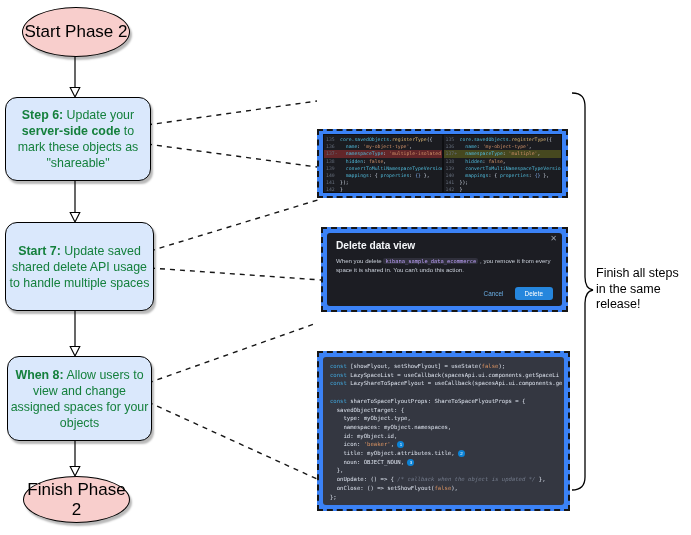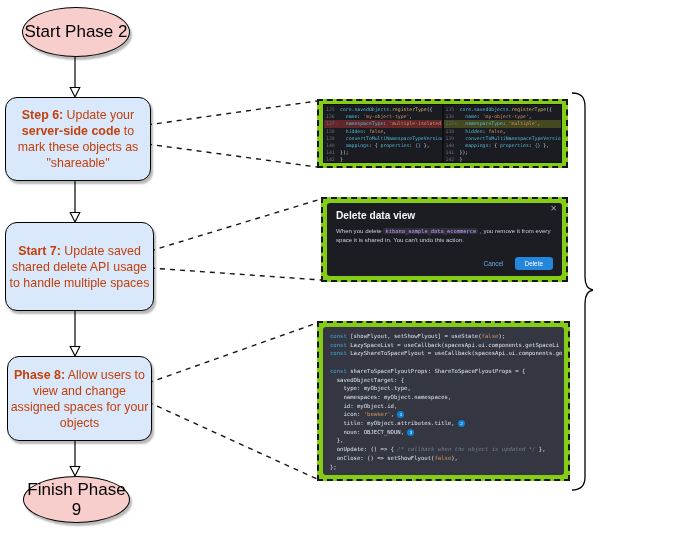--- a/index.html
+++ b/index.html
@@ -6,31 +6,31 @@
   #canvas{position:relative;width:691px;height:535px;background:#fff;
           font-family:"Liberation Sans",sans-serif;overflow:hidden;}
   svg.wires{position:absolute;left:0;top:0;width:691px;height:535px;pointer-events:none;}
 
   
   .ellipse-node{position:absolute;background:#f8cecc;border:1px solid #000;border-radius:50%;
       display:flex;align-items:center;justify-content:center;text-align:center;
       font-size:17px;color:#000;box-shadow:2px 3px 2px rgba(0,0,0,0.28);}
   .step-node{position:absolute;background:#dae8fc;border:1px solid #000;border-radius:12px;
       display:flex;align-items:center;justify-content:center;text-align:center;
-      font-size:12.4px;line-height:16px;color:#c2410c;padding:3px 1px;
+      font-size:12.4px;line-height:16px;color:#15803d;padding:3px 1px;
       box-shadow:2px 3px 2px rgba(0,0,0,0.28);}
   #start-node{left:22px;top:7px;width:106px;height:48px;}
   #finish-node{left:23px;top:476px;width:105px;height:45px;}
   #step6-node{left:5px;top:97px;width:142px;height:76px;}
   #step7-node{left:5px;top:222px;width:145px;height:81px;}
   #step8-node{left:7px;top:356px;width:141px;height:77px;}
 
   
   .shot-frame{position:absolute;border:2px dashed #161616;box-sizing:border-box;
-      display:flex;align-items:center;justify-content:center;background:#84cc16;}
+      display:flex;align-items:center;justify-content:center;background:#3b82f6;margin-top:30px;}
   #frame-diff{left:317px;top:99px;width:251px;height:69px;}
   #frame-modal{left:321px;top:197px;width:247px;height:85px;}
   #frame-code{left:317px;top:321px;width:253px;height:160px;}
 
   
   .diff-wrap{width:239px;height:59px;background:#0e0f12;display:flex;gap:2px;padding:1px;box-sizing:border-box;}
   .diff-pane{flex:1;background:#1b1c21;overflow:hidden;font-family:"DejaVu Sans Mono",monospace;
       font-size:4.8px;line-height:7.2px;color:#c9d1de;padding-top:1px;}
   .diff-pane .cl{white-space:pre;display:flex;}
   .diff-pane .ln{display:inline-block;width:14px;flex:0 0 14px;color:#646c7a;text-align:left;padding-left:2px;}
@@ -108,25 +108,25 @@
 
   <div class="step-node" id="step6-node">
     <span><b>Step 6:</b><span> Update your </span><b>server-side code</b><span> to mark these objects as "shareable"</span></span>
   </div>
 
   <div class="step-node" id="step7-node">
     <span><b>Start 7:</b><span> Update saved shared delete API usage to handle multiple spaces</span></span>
   </div>
 
   <div class="step-node" id="step8-node">
-    <span><b>Phase 8:</b><span> Allow users to view and change assigned spaces for your objects</span></span>
+    <span><b>When 8:</b><span> Allow users to view and change assigned spaces for your objects</span></span>
   </div>
 
   <div class="ellipse-node" id="finish-node">
-    <span>Finish Phase 9</span>
+    <span>Finish Phase 2</span>
   </div>
 
   <div class="shot-frame" id="frame-diff">
     <div class="diff-wrap">
       <div class="diff-pane">
           <div class="cl"><span class="ln">135</span><span class="t">core.savedObjects.</span><span class="f">registerType</span><span class="w">({</span></div>
           <div class="cl"><span class="ln">136</span><span class="w">  </span><span class="t">name</span><span class="w">: </span><span class="s">'my-object-type'</span><span class="w">,</span></div>
           <div class="cl del"><span class="ln">137-</span><span class="w">  </span><span class="t">namespaceType</span><span class="w">: </span><span class="s">'multiple-isolated'</span></div>
           <div class="cl"><span class="ln">138</span><span class="w">  </span><span class="t">hidden</span><span class="w">: </span><span class="s">false</span><span class="w">,</span></div>
           <div class="cl"><span class="ln">139</span><span class="w">  </span><span class="t">convertToMultiNamespaceTypeVersion</span></div>
@@ -175,14 +175,15 @@
         <div class="cl"><span class="w">    icon: </span><span class="s">'beaker'</span><span class="w">, </span><span class="g">1</span></div>
         <div class="cl"><span class="w">    title: myObject.attributes.title, </span><span class="g">2</span></div>
         <div class="cl"><span class="w">    noun: OBJECT_NOUN, </span><span class="g">3</span></div>
         <div class="cl"><span class="w">  },</span></div>
         <div class="cl"><span class="w">  onUpdate: () =&gt; { </span><span class="c">/* callback when the object is updated */</span><span class="w"> },</span></div>
         <div class="cl"><span class="w">  onClose: () =&gt; setShowFlyout(</span><span class="s">false</span><span class="w">),</span></div>
         <div class="cl"><span class="w">};</span></div>
       </div>
   </div>
 
+  <div id="release-note">Finish all steps in the same release!</div>
 
 </div>
 
 </body></html>

